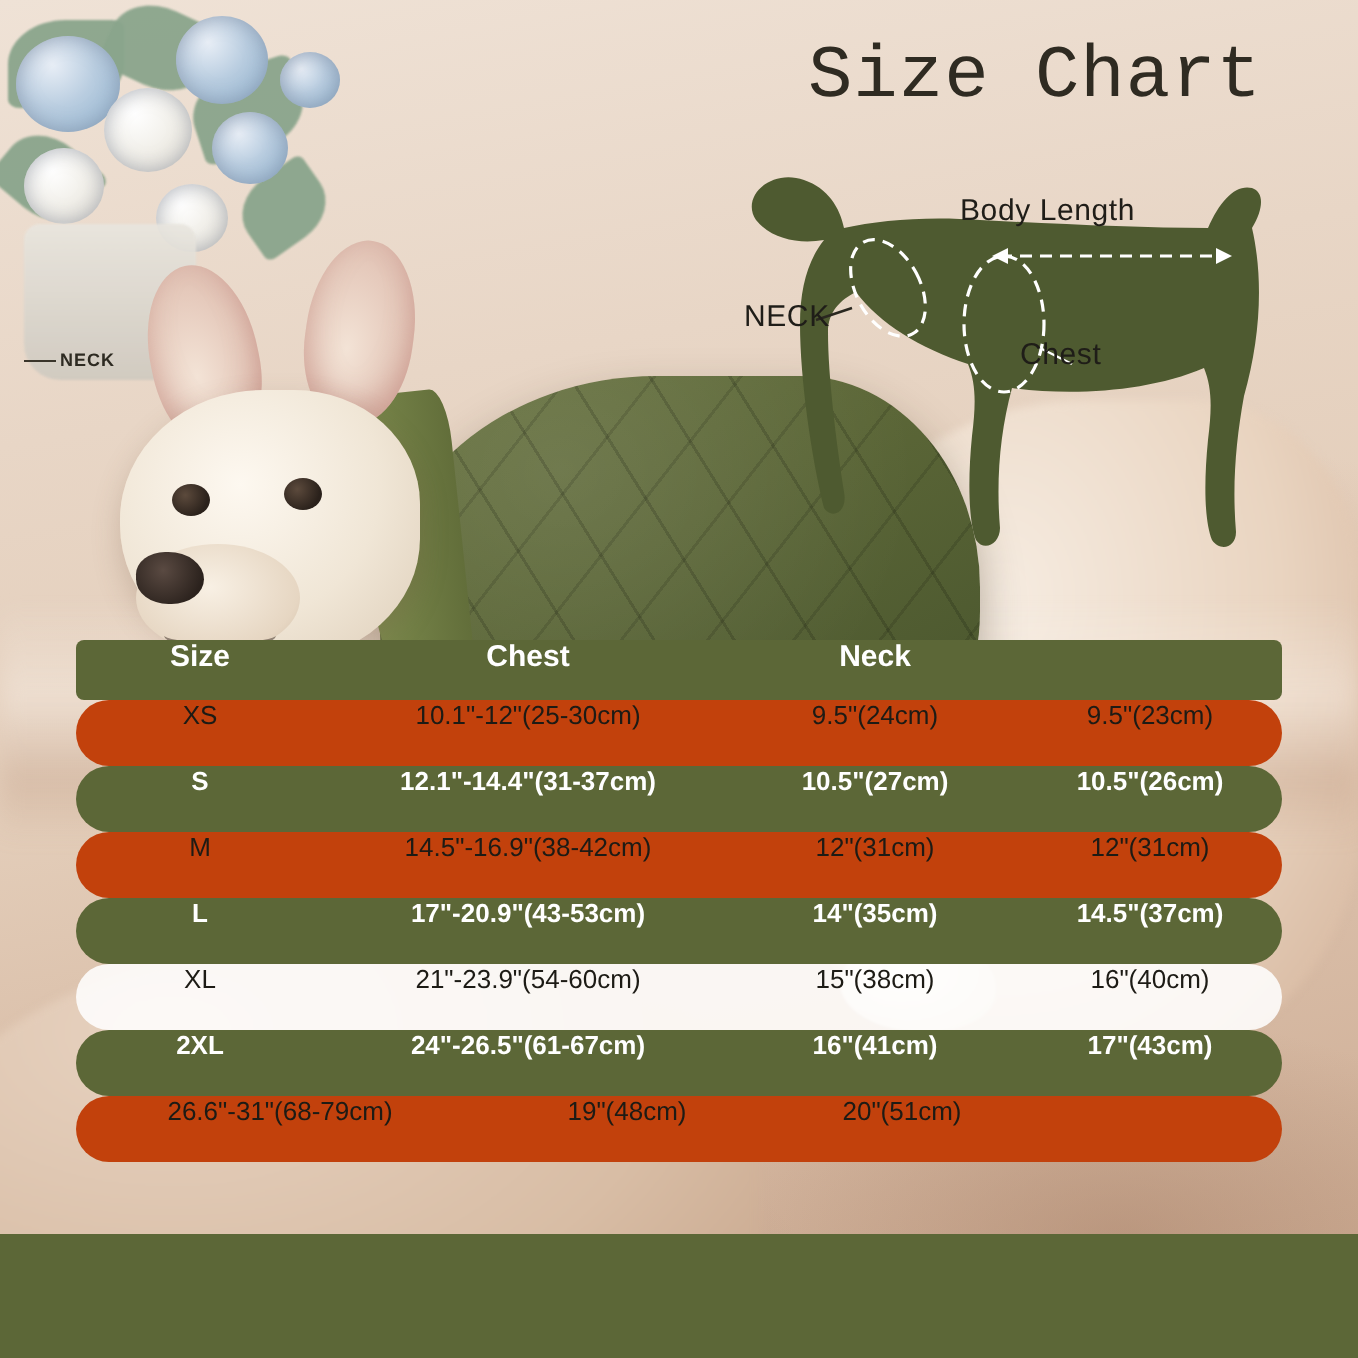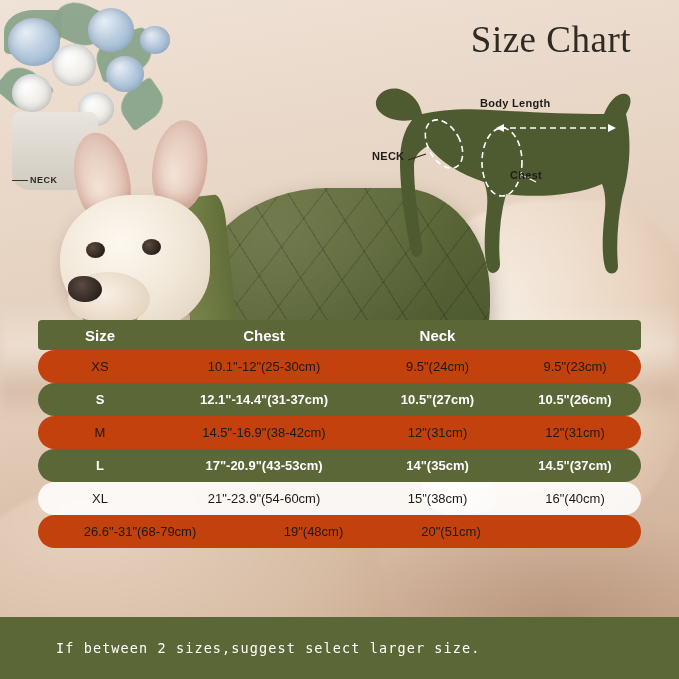--- a/index.html
+++ b/index.html
@@ -128,41 +128,41 @@
     font-size: 9px; font-weight: bold; color: #2e2b22; letter-spacing: .5px;
   }
   .neck-label-photo::after {
     content: ""; position: absolute; left: -18px; top: 5px; width: 16px; height: 1px;
     background: #3a352a;
   }
 
   
   #title {
     position: absolute; right: 48px; top: 18px;
-    font-family: Liberation Serif, serif;
+    font-family: Liberation Mono, monospace;
     font-size: 37px; color: #2f2b22; letter-spacing: .5px;
   }
 
   
   #diagram { position: absolute; left: 360px; top: 70px; width: 300px; height: 215px; }
   #diagram svg { width: 100%; height: 100%; overflow: visible; }
   .dg-label {
-    position: absolute; font-size: 11px; font-weight: bold; color: #1f1d18;
+    position: absolute; font-size: 15px; font-weight: normal; color: #1f1d18;
     letter-spacing: .3px; white-space: nowrap; text-align: center;
   }
   #lbl-body  { left: 120px; top: 27px; }
   #lbl-neck  { left: 12px;  top: 80px; }
   #lbl-chest { left: 150px; top: 99px; }
 
   
   #table {
     position: absolute; left: 38px; top: 320px; width: 603px;
   }
   .row {
-    display: flex; height: 33px; align-items: center;
+    display: flex; height: 33px; 
     font-size: 13px; color: #1d1b15;
   }
   .row .c {
     text-align: center; white-space: nowrap; overflow: hidden;
   }
   .c1 { width: 124px; }
   .c2 { width: 204px; }
   .c3 { width: 143px; }
   .c4 { width: 132px; }
 
@@ -308,24 +308,29 @@
     <div class="c c4">14.5"(37cm)</div>
   </div>
 
   <div class="row light translucent">
     <div class="c c1">XL</div>
     <div class="c c2">21"-23.9"(54-60cm)</div>
     <div class="c c3">15"(38cm)</div>
     <div class="c c4">16"(40cm)</div>
   </div>
 
+  <div class="row dark">
+    <div class="c c1">2XL</div>
+    <div class="c c2">24"-26.5"(61-67cm)</div>
+    <div class="c c3">16"(41cm)</div>
+    <div class="c c4">17"(43cm)</div>
+  </div>
 
   <div class="row light">
     <div class="c c2">26.6"-31"(68-79cm)</div>
     <div class="c c3">19"(48cm)</div>
     <div class="c c4">20"(51cm)</div>
   </div>
 
 </div>
 
 <div id="footer">
-  <div>If between 2 sizes,suggest select larger size.</div>
 </div>
 
 </body></html>

